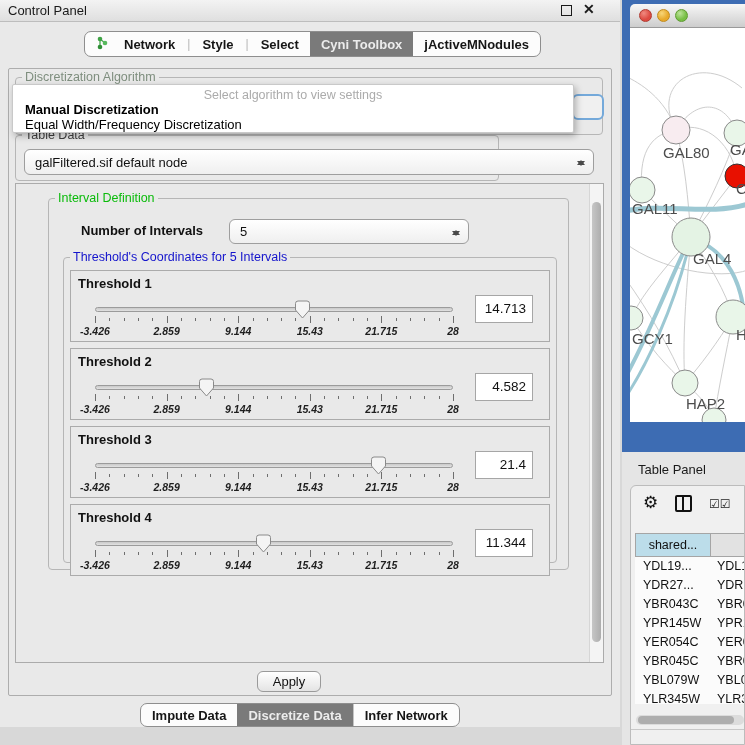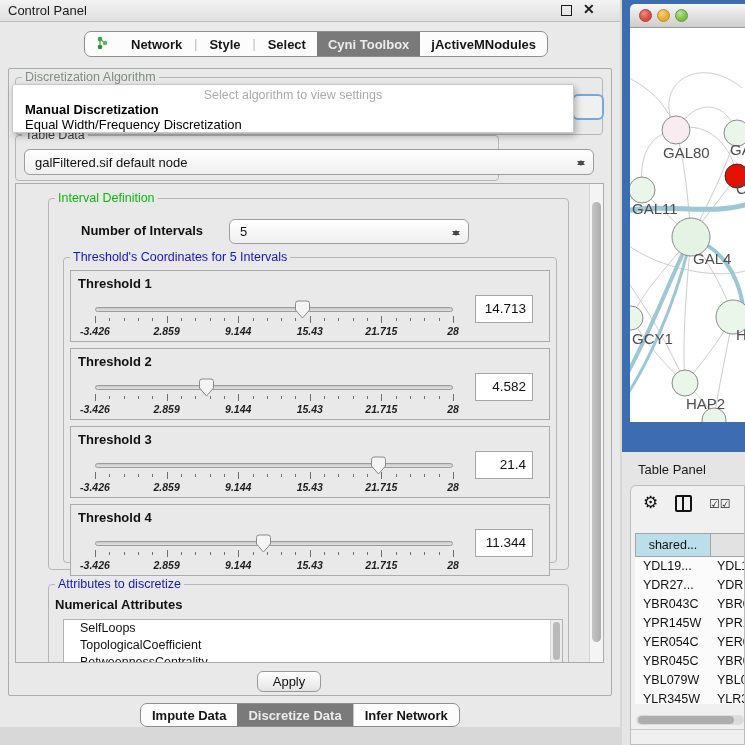--- a/index.html
+++ b/index.html
@@ -13,21 +13,21 @@
                  background:linear-gradient(#F3F3F3,#DFDFDF); border-bottom:1px solid #BDBDBD; }
   .cp-title { position:absolute; left:8px; top:3px; font-size:13px; color:#1A1A1A; }
   .float-btn { position:absolute; left:561px; top:5px; width:11px; height:11px; border:1.5px solid #1A1A1A; background:transparent; }
   .close-btn { position:absolute; left:583px; top:1px; font-size:14px; font-weight:bold; color:#1A1A1A; }
 
   
   .tabbar { position:absolute; display:flex; align-items:stretch; height:26px; background:#FCFCFC;
             border:1px solid #8E8E8E; border-radius:7px; overflow:hidden; }
   #top-tabbar { left:84px; top:31px; }
   #bottom-tabbar { left:140px; top:703px; height:24px; }
-  .tab { display:flex; align-items:center; gap:22px; padding:0 11px; font-size:13px; font-weight:bold; color:#151515; white-space:nowrap; }
+  .tab { display:flex; align-items:center; gap:15px; padding:0 11px; font-size:13px; font-weight:bold; color:#151515; white-space:nowrap; }
   .tab.sel { background:#7A7A7A; color:#ECECEC; }
   .tabsep { align-self:center; color:#B8B8B8; font-size:12px; padding:0 1px; }
   #bottom-tabbar .tab + .tab { border-left:1px solid #C4C4C4; }
   #bottom-tabbar .tab.sel { border-left:none; }
 
   
   #outer-panel { position:absolute; left:8px; top:68px; width:604px; height:628px;
                  border:1px solid #ADADAD; border-radius:2px; background:#E9E9E9; }
   .group { position:absolute; border:1px solid #B6B6B6; border-radius:4px; }
   .group-title { position:absolute; top:-8px; left:6px; background:#E9E9E9; padding:0 3px; font-size:12.5px; white-space:nowrap; }
@@ -365,33 +365,20 @@
                     <span style="left: 80%;">21.715</span>
                     <span style="left: 100%;">28</span>
                   </div>
                 </div>
                 <div class="value-box">11.344</div>
               </div>
             </div>
         </div>
       </div>
 
-      <div class="group" style="left:32px; top:400px; width:521px; height:86px;">
-        <span class="group-title gt-blue">Attributes to discretize</span>
-        <span class="abs" style="left:6px; top:12px; font-size:13px; font-weight:bold;">Numerical Attributes</span>
-        <div id="attr-list">
-
-        <div class="li">SelfLoops</div>
-            <div class="li">TopologicalCoefficient</div>
-            <div class="li">BetweennessCentrality</div>
-            <div class="list-scroll">
-              <div class="thumb-v2"></div>
-            </div>
-          </div>
-      </div>
 
       <div class="vscroll">
         <div class="thumb-v" style="top:18px; height:440px;"></div>
       </div>
     </div>
 
     <div id="apply-btn">Apply</div>
   </div>
 
   <div id="bottom-tabbar" class="tabbar">

